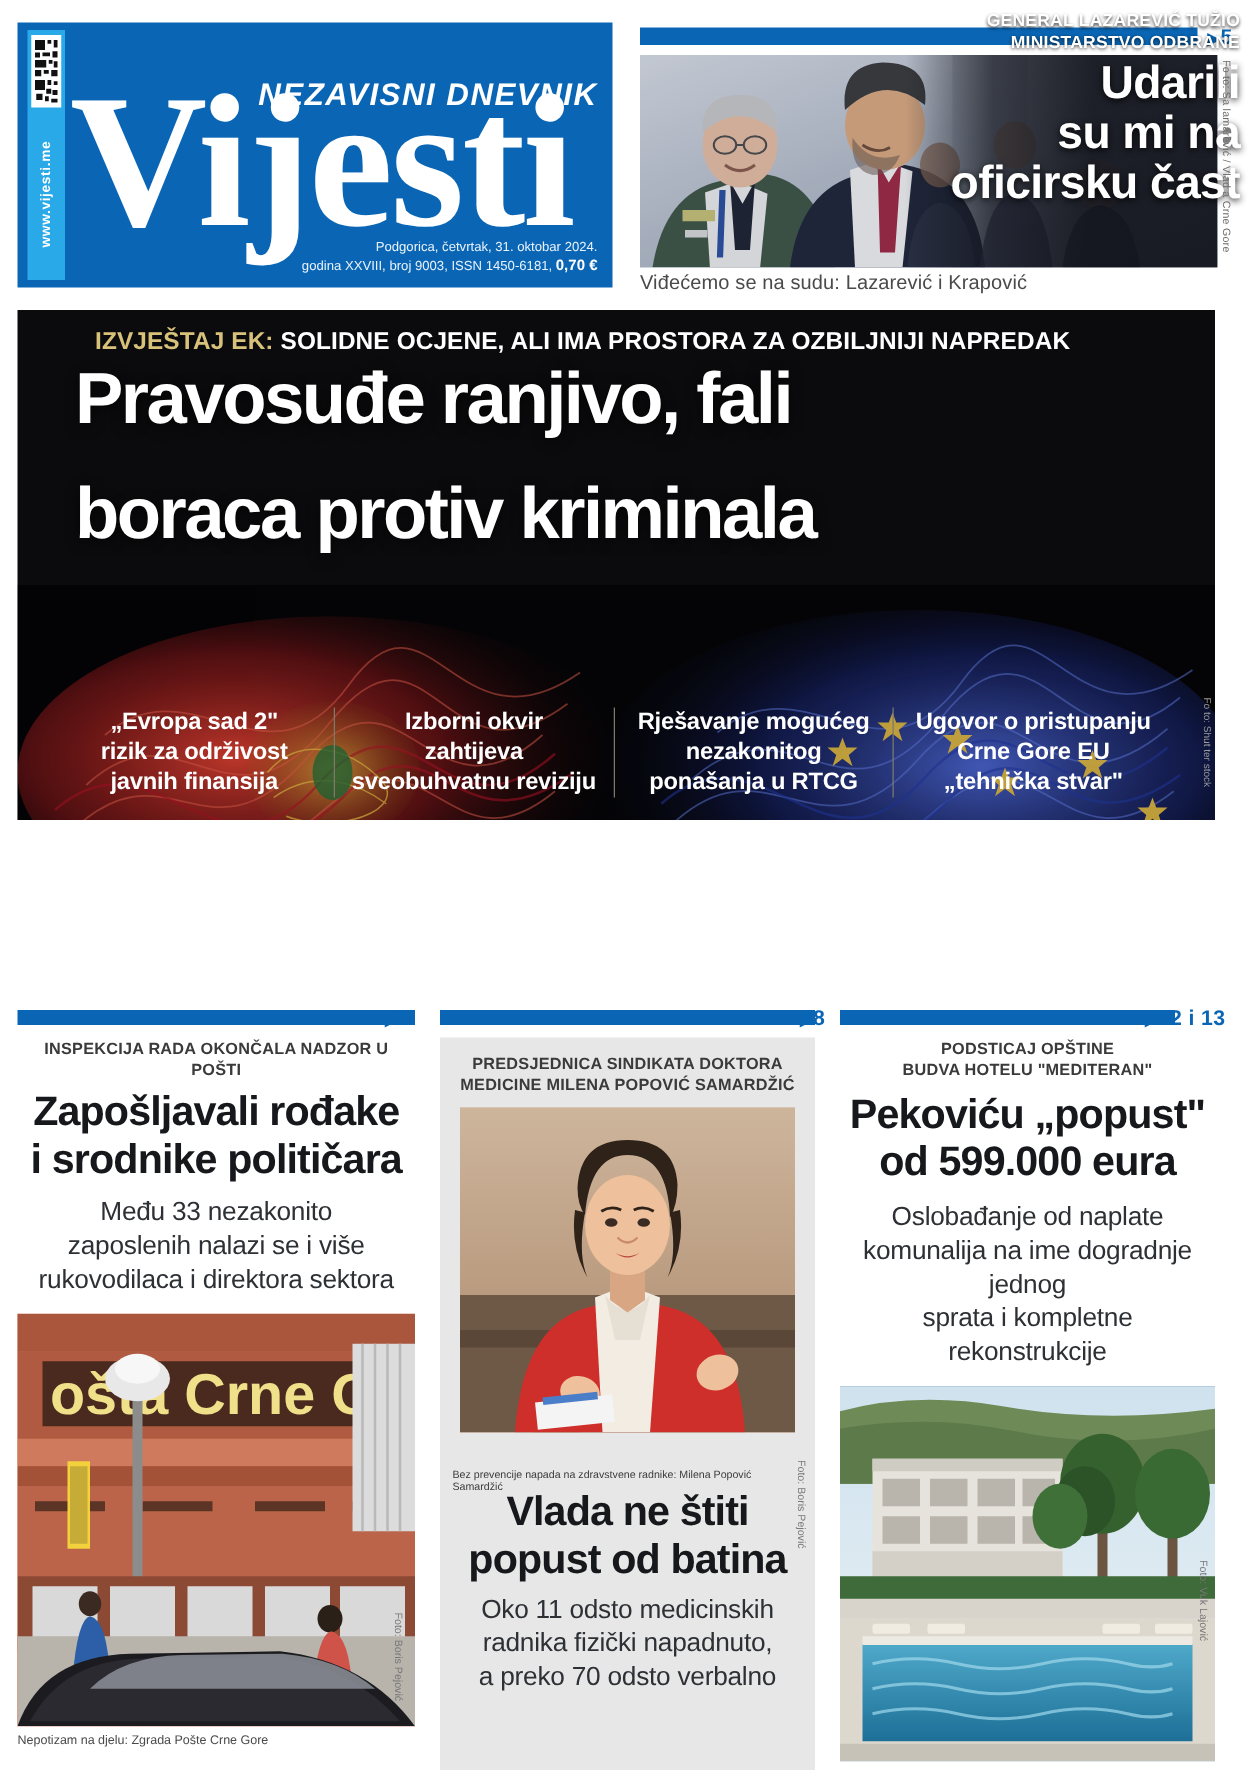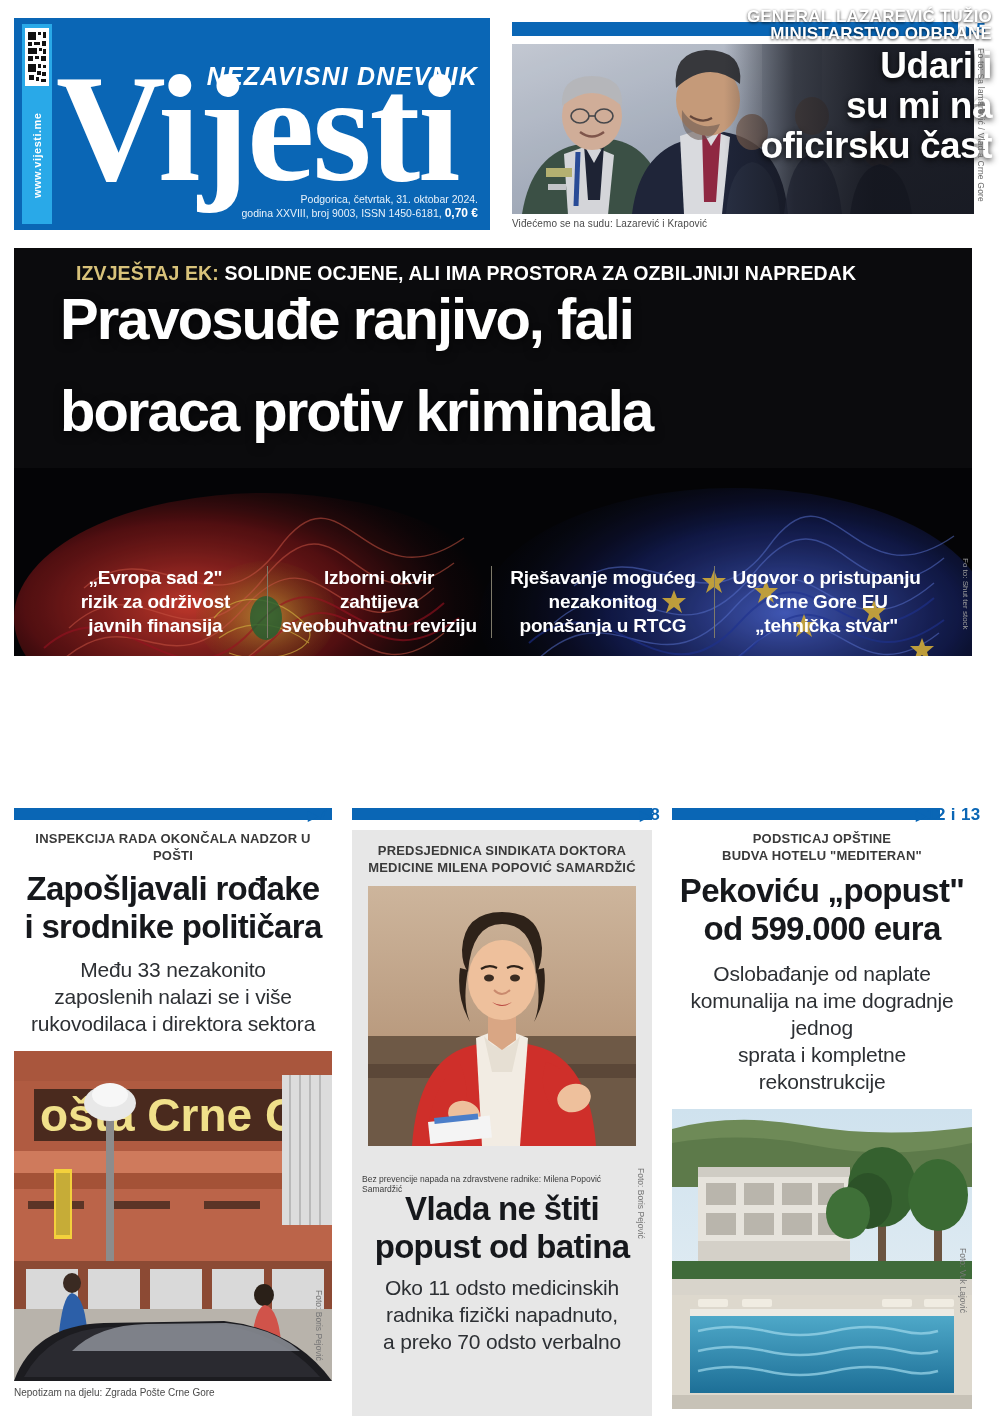--- a/index.html
+++ b/index.html
@@ -68,37 +68,37 @@
     overflow: hidden;
     background: linear-gradient(160deg,#cfd6e0 0%,#b9c2cf 40%,#8e98a8 100%);
   }
   .tr-overlay {
     position: absolute; right: 0; top: 0; width: 250px; height: 100%;
     background: linear-gradient(to right, rgba(20,22,30,0) 0%, rgba(20,22,30,.72) 28%, rgba(18,20,28,.92) 60%);
   }
   .tr-kicker {
     position: absolute; right: 8px; top: 8px; width: 260px;
     color: #fff; text-align: right; font-weight: bold;
-    font-size: 17px; line-height: 17px; letter-spacing: .2px;
+    font-size: 14px; line-height: 17px; letter-spacing: .2px;
     text-shadow: 0 1px 3px rgba(0,0,0,.8);
   }
   .tr-head {
     position: absolute; right: 8px; top: 46px; width: 300px;
     color: #fff; text-align: right; font-weight: 600;
     font-size: 37px; line-height: 40px; letter-spacing: -.5px;
     text-shadow: 0 2px 6px rgba(0,0,0,.85);
   }
   .tr-credit {
     position: absolute; left: 976px; top: 48px; height: 160px;
     writing-mode: vertical-rl;
     color: #6a6a6a; font-size: 8.5px; letter-spacing: .2px; white-space: nowrap;
   }
   .tr-caption {
     position: absolute; left: 512px; top: 218px;
-    color: #4a4a4a; font-size: 10px; letter-spacing: .1px;
+    color: #4a4a4a; font-size: 16px; letter-spacing: .1px;
   }
 
   
   .main {
     position: absolute; left: 14px; top: 248px; width: 958px; height: 408px;
     background: #0b0b0d; overflow: hidden;
   }
   .main-flag {
     position: absolute; left: 0; top: 220px; width: 100%; height: 300px;
     opacity: .95;

